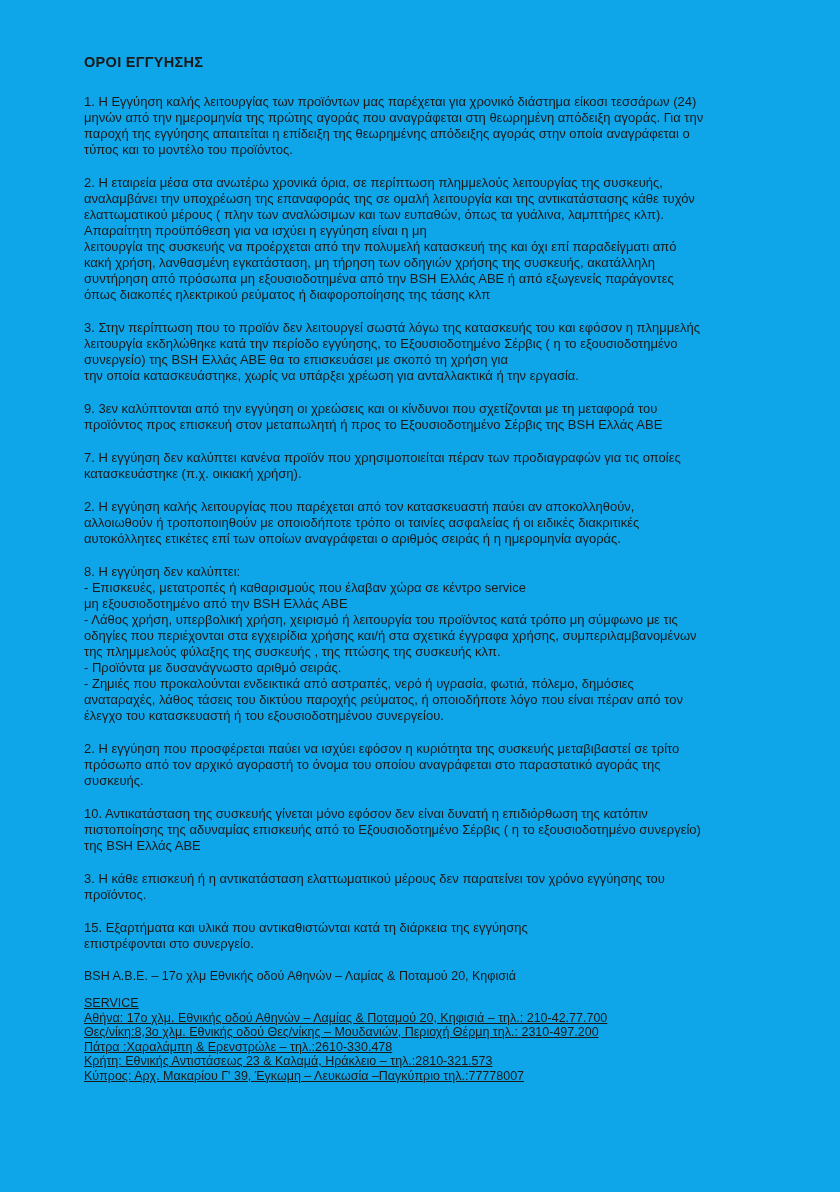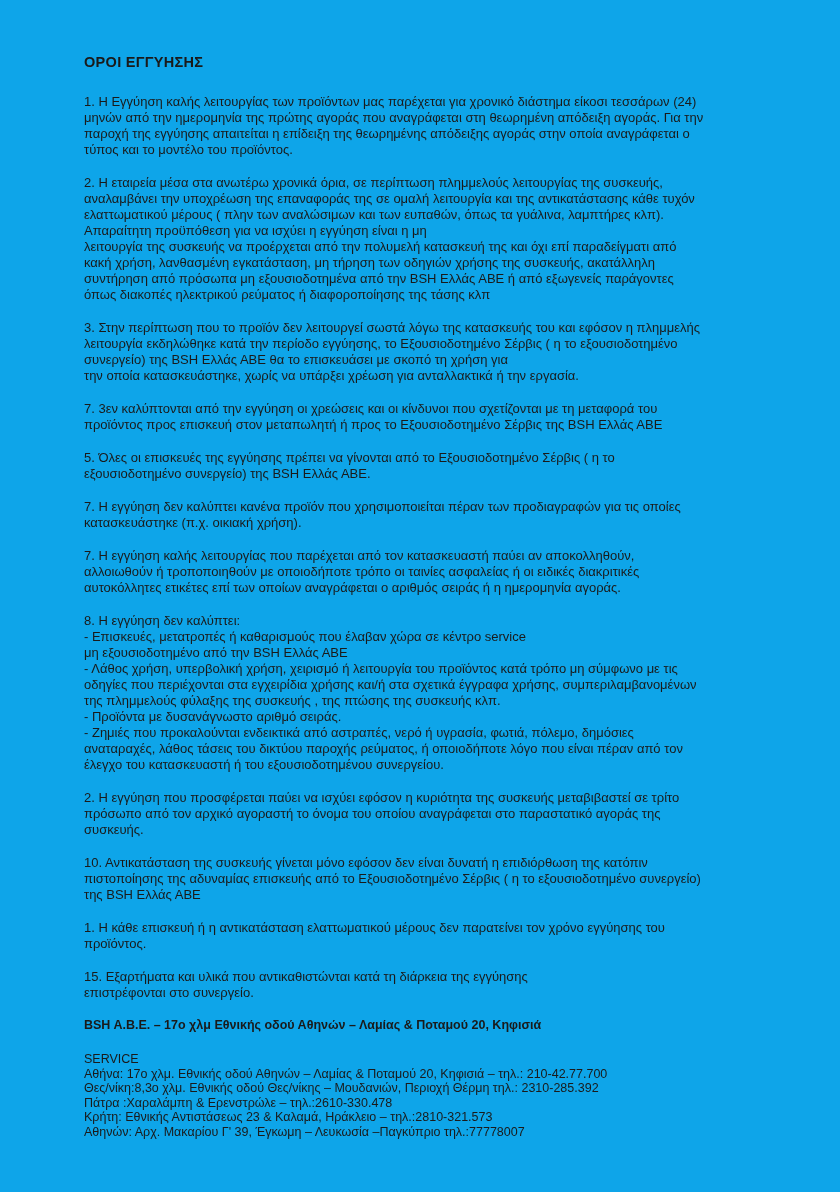--- a/index.html
+++ b/index.html
@@ -30,24 +30,24 @@
   .para {
     font-size: 13px;
     line-height: 16px;
     margin: 0 0 17px 0;
     white-space: pre-line;
   }
   .company-line {
     font-size: 12.5px;
     line-height: 15px;
     margin: 5px 0 0 0;
-    font-weight: bold;
   }
   .service-block {
-    margin-top: 19px;
+    margin-top: 12px;
+    text-decoration: underline;
   }
   .service-line {
     font-size: 12.5px;
     line-height: 14.5px;
     white-space: pre-line;
   }
 </style>
 </head>
 <body>
 
@@ -64,54 +64,52 @@
 ελαττωματικού μέρους ( πλην των αναλώσιμων και των ευπαθών, όπως τα γυάλινα, λαμπτήρες κλπ).
 Απαραίτητη προϋπόθεση για να ισχύει η εγγύηση είναι η μη
 λειτουργία της συσκευής να προέρχεται από την πολυμελή κατασκευή της και όχι επί παραδείγματι από
 κακή χρήση, λανθασμένη εγκατάσταση, μη τήρηση των οδηγιών χρήσης της συσκευής, ακατάλληλη
 συντήρηση από πρόσωπα μη εξουσιοδοτημένα από την BSH Ελλάς ΑΒΕ ή από εξωγενείς παράγοντες
 όπως διακοπές ηλεκτρικού ρεύματος ή διαφοροποίησης της τάσης κλπ</p>
   <p class="para">3. Στην περίπτωση που το προϊόν δεν λειτουργεί σωστά λόγω της κατασκευής του και εφόσον η πλημμελής
 λειτουργία εκδηλώθηκε κατά την περίοδο εγγύησης, το Εξουσιοδοτημένο Σέρβις ( η το εξουσιοδοτημένο
 συνεργείο) της BSH Ελλάς ΑΒΕ θα το επισκευάσει με σκοπό τη χρήση για
 την οποία κατασκευάστηκε, χωρίς να υπάρξει χρέωση για ανταλλακτικά ή την εργασία.</p>
-  <p class="para">7. 3εν καλύπτονται από την εγγύηση οι χρεώσεις και οι κίνδυνοι που σχετίζονται με τη μεταφορά του
+  <p class="para">9. 3εν καλύπτονται από την εγγύηση οι χρεώσεις και οι κίνδυνοι που σχετίζονται με τη μεταφορά του
 προϊόντος προς επισκευή στον μεταπωλητή ή προς το Εξουσιοδοτημένο Σέρβις της BSH Ελλάς ΑΒΕ</p>
-  <p class="para">5. Όλες οι επισκευές της εγγύησης πρέπει να γίνονται από το Εξουσιοδοτημένο Σέρβις ( η το
-εξουσιοδοτημένο συνεργείο) της BSH Ελλάς ΑΒΕ.</p>
   <p class="para">7. Η εγγύηση δεν καλύπτει κανένα προϊόν που χρησιμοποιείται πέραν των προδιαγραφών για τις οποίες
 κατασκευάστηκε (π.χ. οικιακή χρήση).</p>
-  <p class="para">7. Η εγγύηση καλής λειτουργίας που παρέχεται από τον κατασκευαστή παύει αν αποκολληθούν,
+  <p class="para">2. Η εγγύηση καλής λειτουργίας που παρέχεται από τον κατασκευαστή παύει αν αποκολληθούν,
 αλλοιωθούν ή τροποποιηθούν με οποιοδήποτε τρόπο οι ταινίες ασφαλείας ή οι ειδικές διακριτικές
 αυτοκόλλητες ετικέτες επί των οποίων αναγράφεται ο αριθμός σειράς ή η ημερομηνία αγοράς.</p>
   <p class="para">8. Η εγγύηση δεν καλύπτει:
 - Επισκευές, μετατροπές ή καθαρισμούς που έλαβαν χώρα σε κέντρο service
 μη εξουσιοδοτημένο από την BSH Ελλάς ΑΒΕ
 - Λάθος χρήση, υπερβολική χρήση, χειρισμό ή λειτουργία του προϊόντος κατά τρόπο μη σύμφωνο με τις
 οδηγίες που περιέχονται στα εγχειρίδια χρήσης και/ή στα σχετικά έγγραφα χρήσης, συμπεριλαμβανομένων
 της πλημμελούς φύλαξης της συσκευής , της πτώσης της συσκευής κλπ.
 - Προϊόντα με δυσανάγνωστο αριθμό σειράς.
 - Ζημιές που προκαλούνται ενδεικτικά από αστραπές, νερό ή υγρασία, φωτιά, πόλεμο, δημόσιες
 αναταραχές, λάθος τάσεις του δικτύου παροχής ρεύματος, ή οποιοδήποτε λόγο που είναι πέραν από τον
 έλεγχο του κατασκευαστή ή του εξουσιοδοτημένου συνεργείου.</p>
   <p class="para">2. Η εγγύηση που προσφέρεται παύει να ισχύει εφόσον η κυριότητα της συσκευής μεταβιβαστεί σε τρίτο
 πρόσωπο από τον αρχικό αγοραστή το όνομα του οποίου αναγράφεται στο παραστατικό αγοράς της
 συσκευής.</p>
   <p class="para">10. Αντικατάσταση της συσκευής γίνεται μόνο εφόσον δεν είναι δυνατή η επιδιόρθωση της κατόπιν
 πιστοποίησης της αδυναμίας επισκευής από το Εξουσιοδοτημένο Σέρβις ( η το εξουσιοδοτημένο συνεργείο)
 της BSH Ελλάς ΑΒΕ</p>
-  <p class="para">1. Η κάθε επισκευή ή η αντικατάσταση ελαττωματικού μέρους δεν παρατείνει τον χρόνο εγγύησης του
+  <p class="para">3. Η κάθε επισκευή ή η αντικατάσταση ελαττωματικού μέρους δεν παρατείνει τον χρόνο εγγύησης του
 προϊόντος.</p>
   <p class="para">15. Εξαρτήματα και υλικά που αντικαθιστώνται κατά τη διάρκεια της εγγύησης
 επιστρέφονται στο συνεργείο.</p>
 
   <div class="company-line">BSH A.B.E. – 17ο χλμ Εθνικής οδού Αθηνών – Λαμίας &amp; Ποταμού 20, Κηφισιά</div>
 
   <div class="service-block">
     <div class="service-line">SERVICE</div>
     <div class="service-line">Αθήνα: 17ο χλμ. Εθνικής οδού Αθηνών – Λαμίας &amp; Ποταμού 20, Κηφισιά – τηλ.: 210-42.77.700</div>
-    <div class="service-line">Θες/νίκη:8,3ο χλμ. Εθνικής οδού Θες/νίκης – Μουδανιών, Περιοχή Θέρμη τηλ.: 2310-285.392</div>
+    <div class="service-line">Θες/νίκη:8,3ο χλμ. Εθνικής οδού Θες/νίκης – Μουδανιών, Περιοχή Θέρμη τηλ.: 2310-497.200</div>
     <div class="service-line">Πάτρα :Χαραλάμπη &amp; Ερενστρώλε – τηλ.:2610-330.478</div>
     <div class="service-line">Κρήτη: Εθνικής Αντιστάσεως 23 &amp; Καλαμά, Ηράκλειο – τηλ.:2810-321.573</div>
-    <div class="service-line">Αθηνών: Αρχ. Μακαρίου Γ' 39, Έγκωμη – Λευκωσία –Παγκύπριο τηλ.:77778007</div>
+    <div class="service-line">Κύπρος: Αρχ. Μακαρίου Γ' 39, Έγκωμη – Λευκωσία –Παγκύπριο τηλ.:77778007</div>
   </div>
 
 </div>
 
 </body></html>

